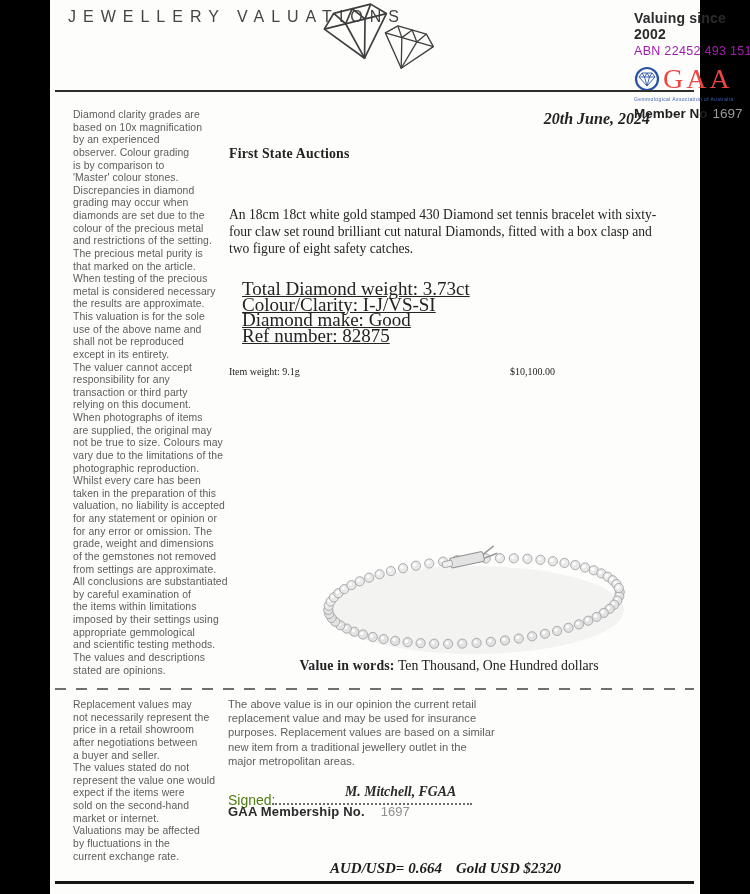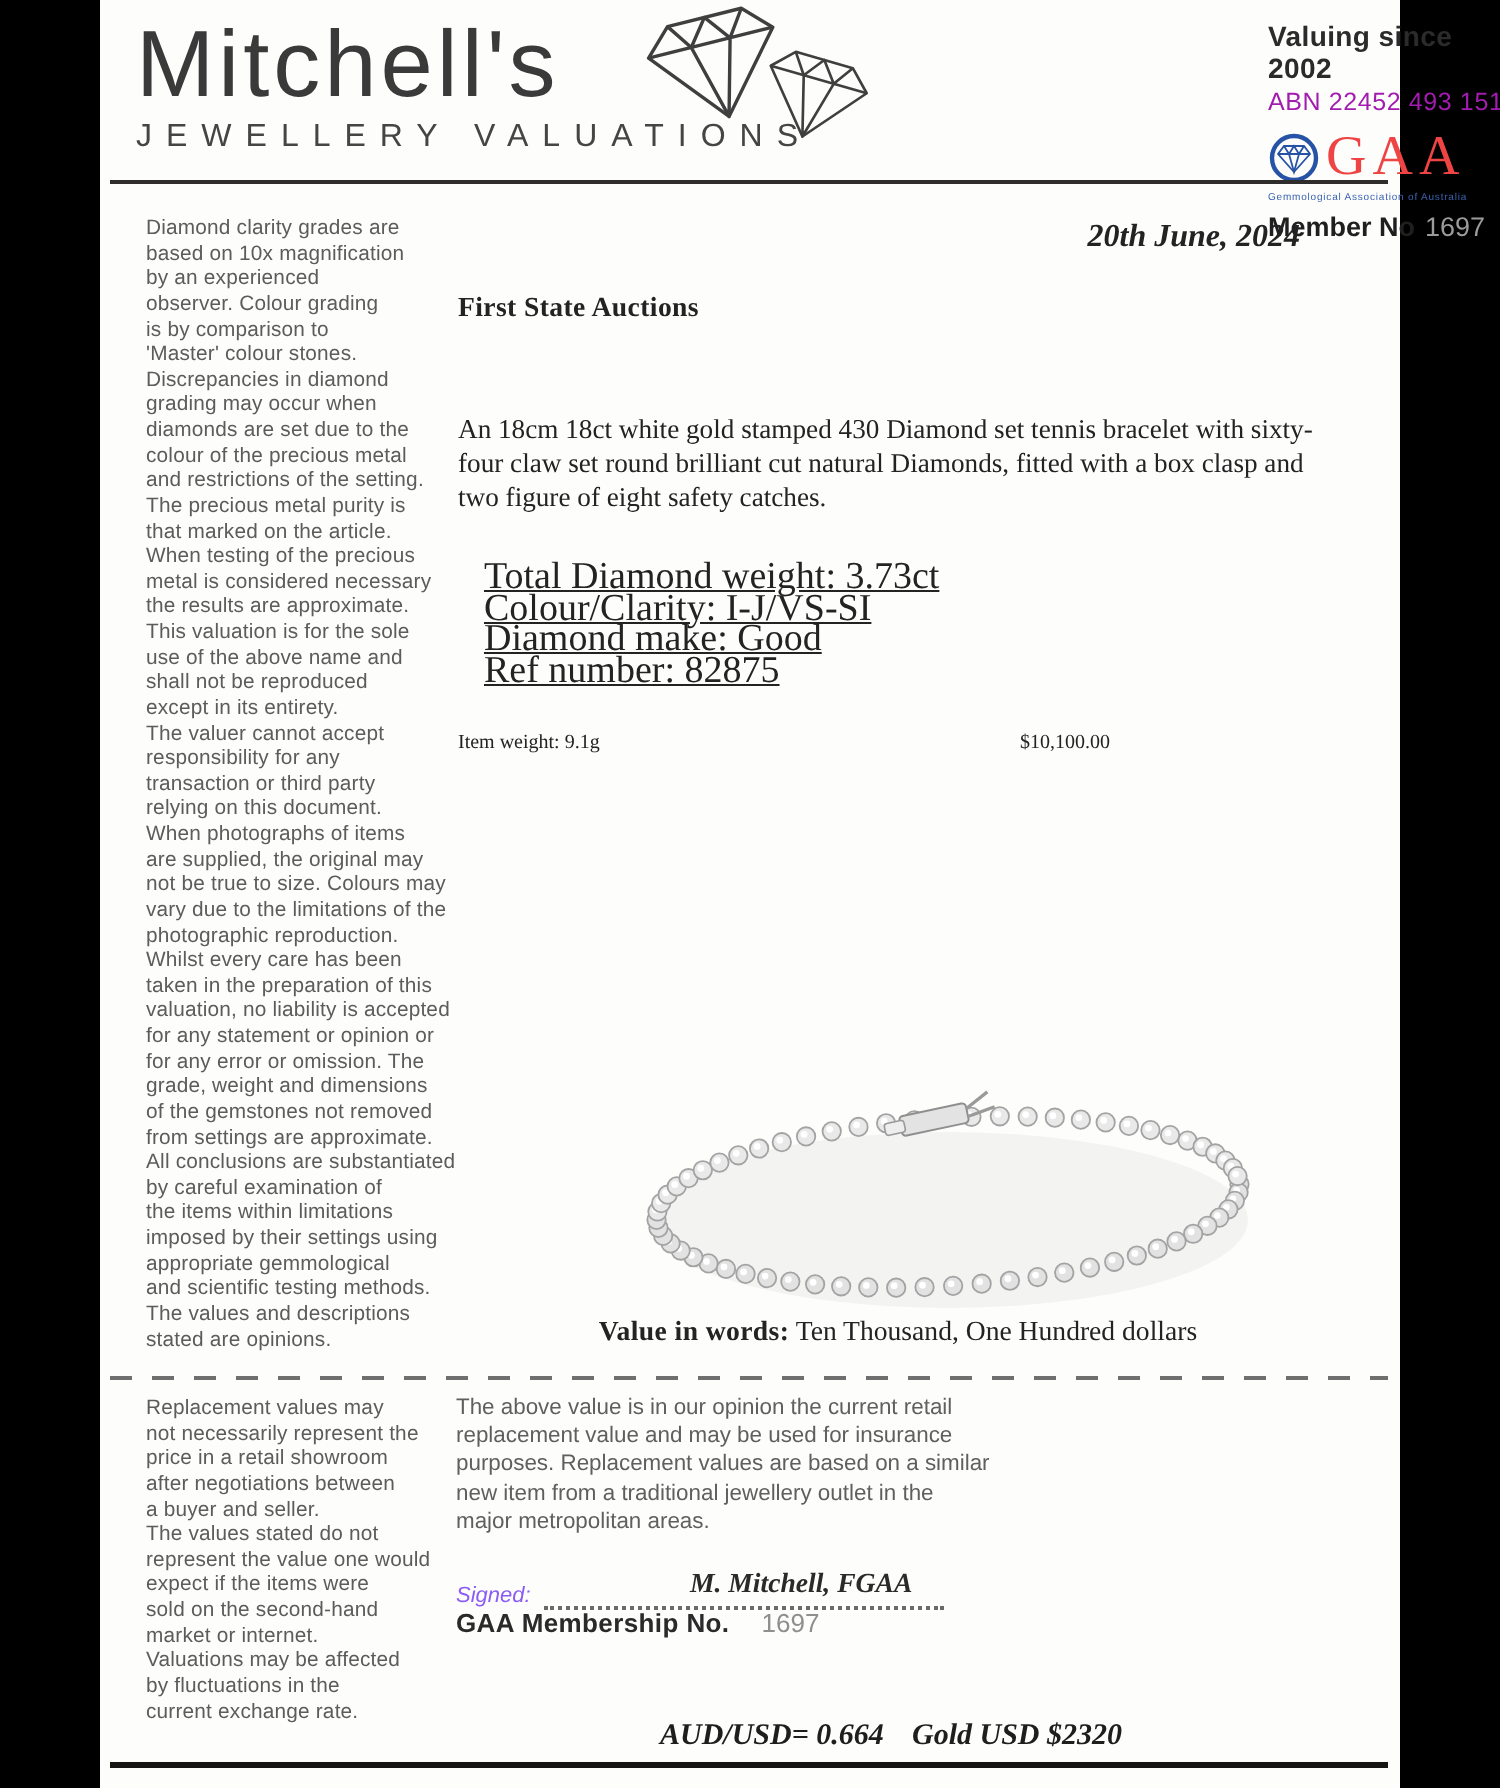--- a/index.html
+++ b/index.html
@@ -44,21 +44,21 @@
   
   .photo{position:absolute;left:266px;top:538px;width:316px;height:128px;}
 
   
   .dash-rule{position:absolute;left:5px;right:6px;top:688px;height:2px;
     background:repeating-linear-gradient(90deg,#6f6f6f 0 11px,transparent 11px 21px);}
 
   
   .statement{position:absolute;left:178px;top:697px;white-space:pre-line;
              font-size:11.2px;line-height:14.2px;color:#5f5f5f;}
-  .signed-label{position:absolute;left:178px;top:792px;font-size:11px;color:#8b5cf6;font-style:italic;}
+  .signed-label{position:absolute;left:178px;top:792px;font-size:14px;color:#4d7c0f;}
   .signed-dots{position:absolute;left:222px;top:786px;width:200px;height:17px;
                border-bottom:2px dotted #6a6a6a;}
   .signature{position:absolute;left:295px;top:784px;font-size:13.8px;font-style:italic;font-weight:600;color:#2a2a2a;}
   .membership{position:absolute;left:178px;top:804px;font-size:13px;}
   .membership b{color:#2a2a2a;letter-spacing:.2px;}
   .membership .num{color:#8f8f8f;margin-left:16px;}
 
   
   .footer-row{position:absolute;left:0;top:860px;width:650px;height:20px;
               font-family:"Liberation Serif",serif;font-style:italic;font-weight:600;
@@ -68,21 +68,20 @@
   .f-gold{position:absolute;left:406px;}
   .footer-rule{position:absolute;left:5px;right:6px;top:881px;height:2.5px;background:#171512;}
 </style>
 </head>
 <body>
 
 <div class="page">
 
   <div class="header">
     <div class="brand">
-      <div class="brand-name">Mitchell's</div>
       <div class="brand-sub">JEWELLERY VALUATIONS</div>
     </div>
     <svg class="brand-diamonds" width="150" height="78" viewBox="0 0 150 78">
       <g stroke="#3f3f3f" stroke-width="1.7" fill="none" stroke-linejoin="round">
         <g transform="translate(63,30) rotate(-14)">
           <path d="M -32,-11 L -19,-24 L 19,-24 L 32,-11 L 0,27 Z"></path>
           <path d="M -32,-11 L 32,-11 M -19,-24 L -10,-11 L 0,-24 L 10,-11 L 19,-24 M -10,-11 L 0,27 L 10,-11"></path>
         </g>
         <g transform="translate(112,46) rotate(16) scale(0.78)">
           <path d="M -32,-11 L -19,-24 L 19,-24 L 32,-11 L 0,27 Z"></path>

